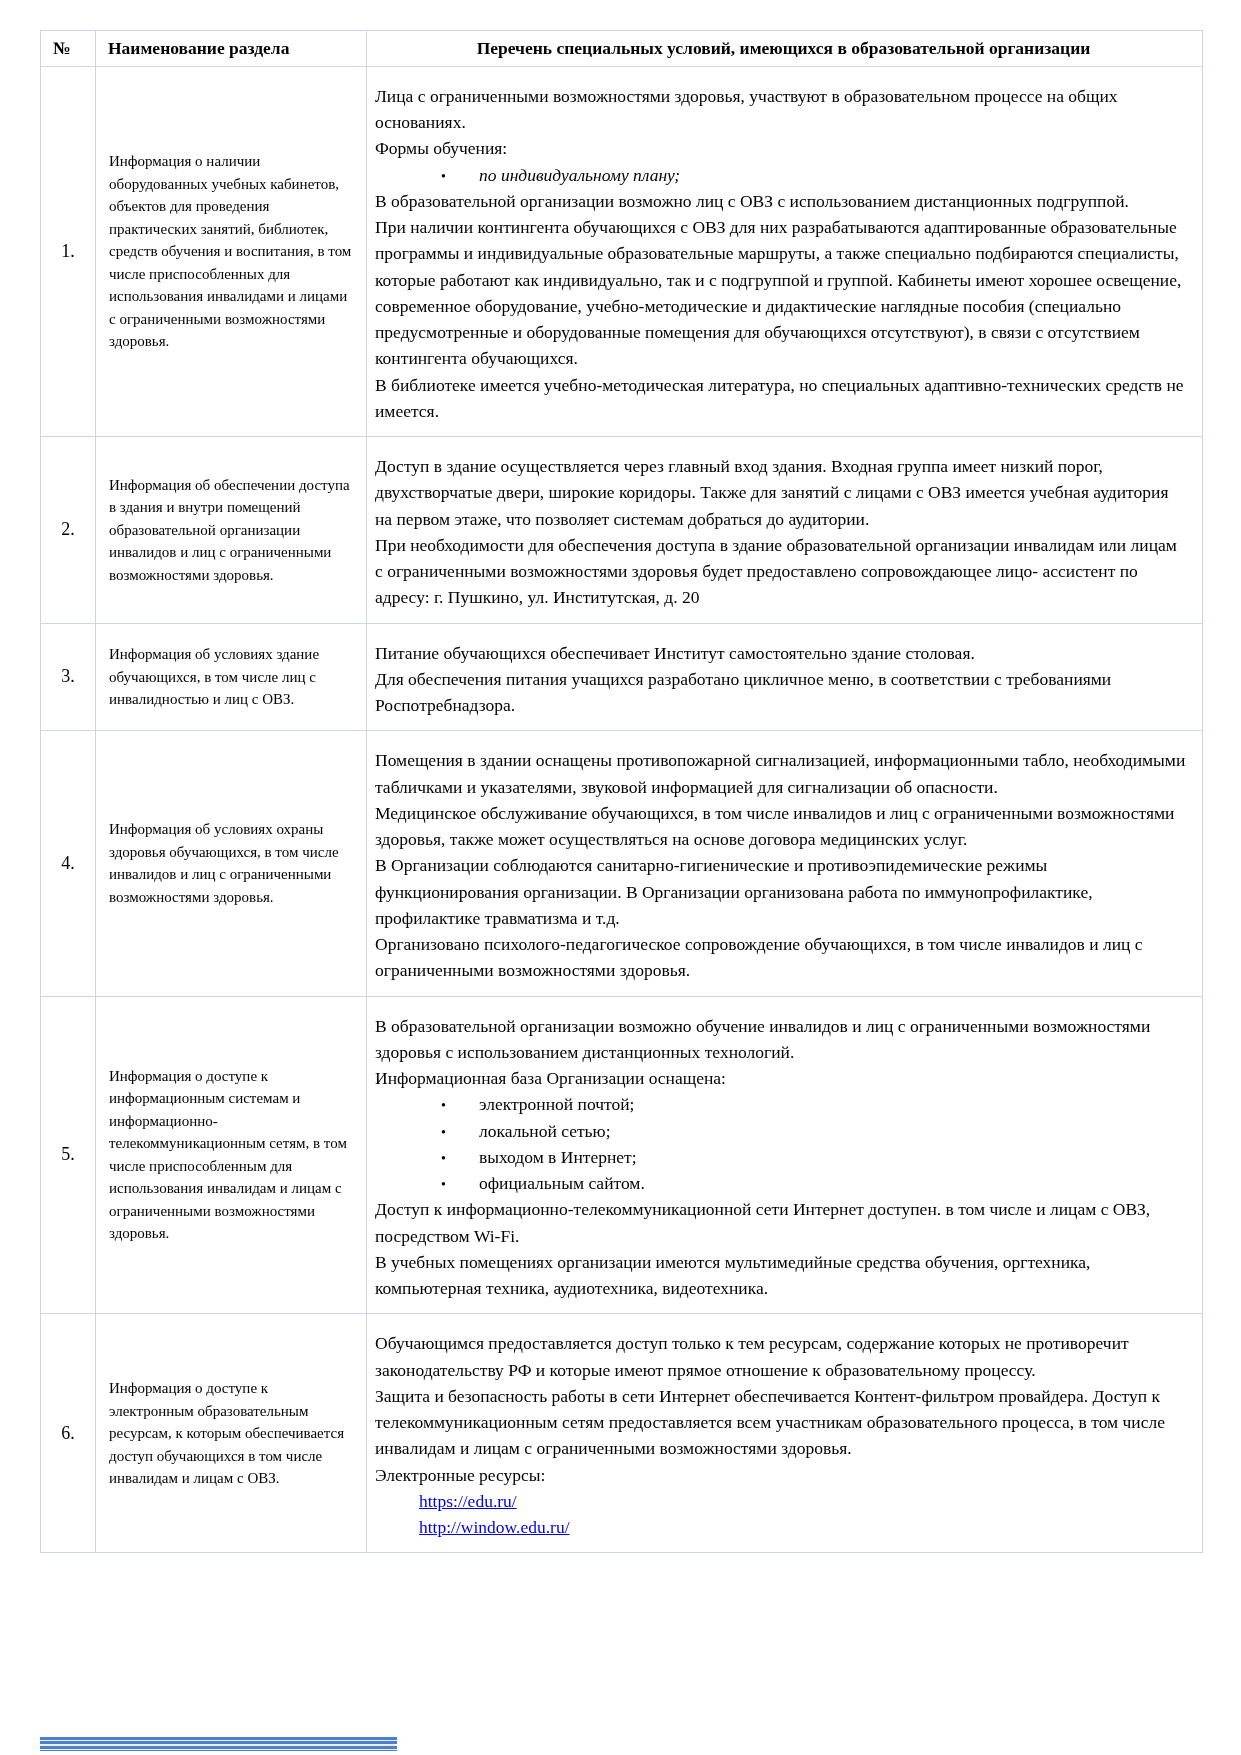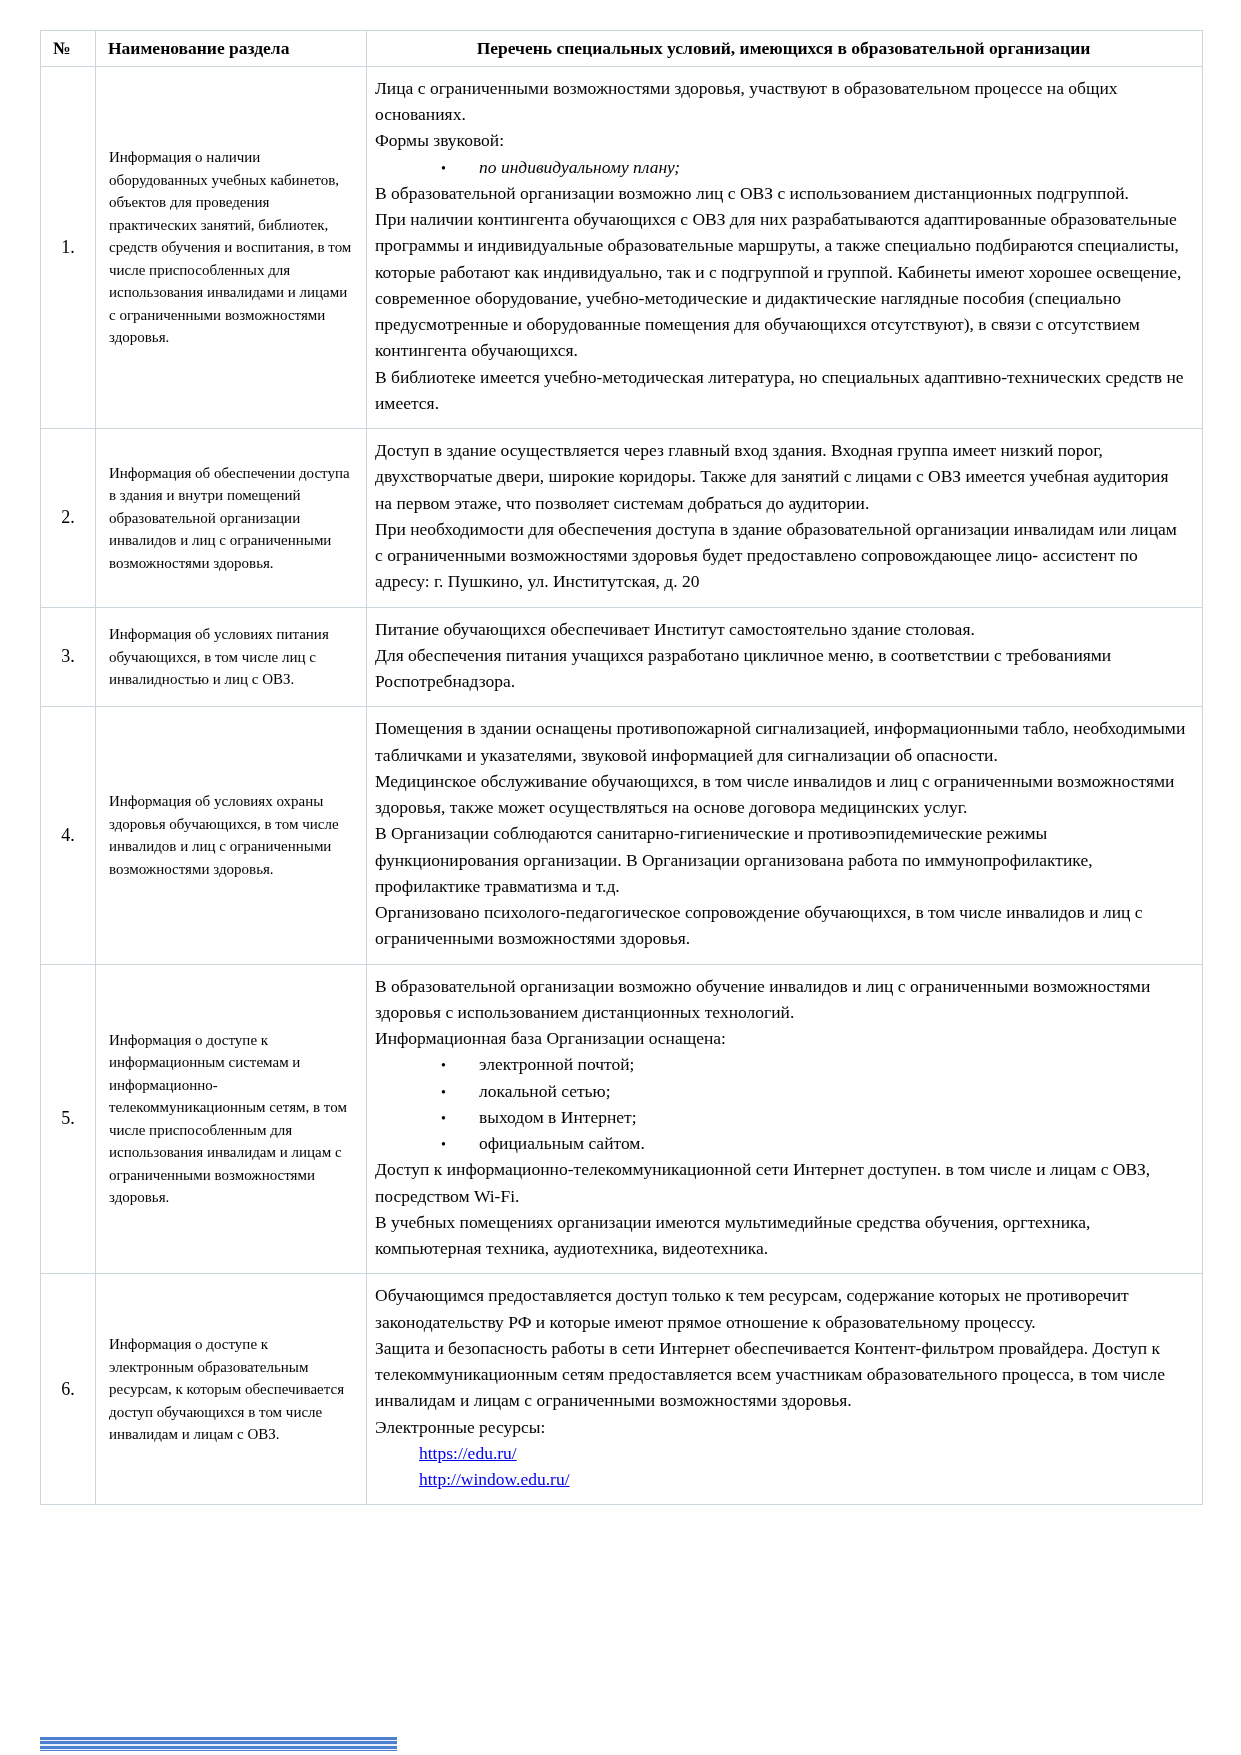--- a/index.html
+++ b/index.html
@@ -45,21 +45,21 @@
   td.c-sec {
     vertical-align:middle;
     font-size:15px;
     line-height:1.5;
     padding:12px 12px 12px 13px;
   }
   td.c-cond {
     vertical-align:top;
     font-size:17.5px;
     line-height:1.5;
-    padding:8px 14px 12px 8px;
+    padding:16px 14px 12px 8px;
   }
   .para { margin:0; }
   .li { margin:0; padding-left:66px; display:flex; align-items:baseline; }
   .li .dot { flex:0 0 38px; font-size:14px; }
   .li.it .txt { font-style:italic; }
   .linkline { margin:0; }
   a.link { color:var(--link, #0000ee); text-decoration:underline; cursor:pointer;margin-left:44px; }
   .artifact {
     position:absolute;
     left:40px;
@@ -87,41 +87,41 @@
         <th class="h-sec">Наименование раздела</th>
         <th class="h-cond">Перечень специальных условий, имеющихся в образовательной организации</th>
       </tr>
     </thead>
     <tbody>
         <tr>
           <td class="c-num">1.</td>
           <td class="c-sec">Информация о наличии оборудованных учебных кабинетов, объектов для проведения практических занятий, библиотек, средств обучения и воспитания, в том числе приспособленных для использования инвалидами и лицами с ограниченными возможностями здоровья.</td>
           <td class="c-cond">
             <div class="para">Лица с ограниченными возможностями здоровья, участвуют в образовательном процессе на общих основаниях.</div>
-            <div class="para">Формы звуковой:</div>
+            <div class="para">Формы обучения:</div>
             <div class="li it">
               <span class="dot">•</span>
               <span class="txt">по индивидуальному плану;</span>
             </div>
             <div class="para">В образовательной организации возможно лиц с ОВЗ с использованием дистанционных подгруппой.</div>
             <div class="para">При наличии контингента обучающихся с ОВЗ для них разрабатываются адаптированные образовательные программы и индивидуальные образовательные маршруты, а также специально подбираются специалисты, которые работают как индивидуально, так и с подгруппой и группой. Кабинеты имеют хорошее освещение, современное оборудование, учебно-методические и дидактические наглядные пособия (специально предусмотренные и оборудованные помещения для обучающихся отсутствуют), в связи с отсутствием контингента обучающихся.</div>
             <div class="para">В библиотеке имеется учебно-методическая литература, но специальных адаптивно-технических средств не имеется.</div>
           </td>
         </tr>
         <tr>
           <td class="c-num">2.</td>
           <td class="c-sec">Информация об обеспечении доступа в здания и внутри помещений образовательной организации инвалидов и лиц с ограниченными возможностями здоровья.</td>
           <td class="c-cond">
             <div class="para">Доступ в здание осуществляется через главный вход здания. Входная группа имеет низкий порог, двухстворчатые двери, широкие коридоры. Также для занятий с лицами с ОВЗ имеется учебная аудитория на первом этаже, что позволяет системам добраться до аудитории.</div>
             <div class="para">При необходимости для обеспечения доступа в здание образовательной организации инвалидам или лицам с ограниченными возможностями здоровья будет предоставлено сопровождающее лицо- ассистент по адресу: г. Пушкино, ул. Институтская, д. 20</div>
           </td>
         </tr>
         <tr>
           <td class="c-num">3.</td>
-          <td class="c-sec">Информация об условиях питания обучающихся, в том числе лиц с инвалидностью и лиц с ОВЗ.</td>
+          <td class="c-sec">Информация об условиях здание обучающихся, в том числе лиц с инвалидностью и лиц с ОВЗ.</td>
           <td class="c-cond">
             <div class="para">Питание обучающихся обеспечивает Институт самостоятельно здание столовая.</div>
             <div class="para">Для обеспечения питания учащихся разработано цикличное меню, в соответствии с требованиями Роспотребнадзора.</div>
           </td>
         </tr>
         <tr>
           <td class="c-num">4.</td>
           <td class="c-sec">Информация об условиях охраны здоровья обучающихся, в том числе инвалидов и лиц с ограниченными возможностями здоровья.</td>
           <td class="c-cond">
             <div class="para">Помещения в здании оснащены противопожарной сигнализацией, информационными табло, необходимыми табличками и указателями, звуковой информацией для сигнализации об опасности.</div>

